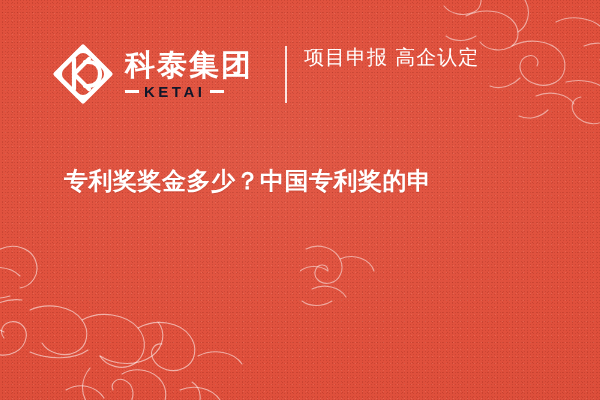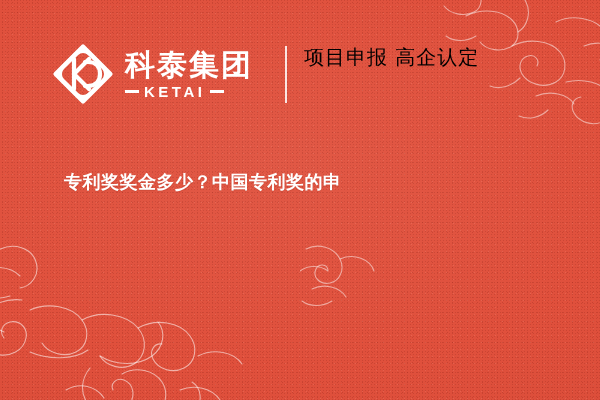--- a/index.html
+++ b/index.html
@@ -43,45 +43,45 @@
   #logo-mark{width:62px;height:62px;flex:0 0 auto;}
   #logo-words{display:flex;flex-direction:column;justify-content:center;}
   #logo-cn{
     color:#fff;font-size:30px;font-weight:bold;letter-spacing:2px;
     line-height:1.05;white-space:nowrap;
     font-family:"DejaVu Sans","Liberation Sans",sans-serif;
   }
   #logo-en-row{display:flex;align-items:center;gap:5px;margin-top:3px;}
   #logo-en-row .dash{display:block;width:14px;height:3px;background:#fff;}
   #logo-en{
-    color:#ffffff;font-size:15px;font-weight:bold;letter-spacing:3.5px;
+    color:#0f172a;font-size:15px;font-weight:bold;letter-spacing:3.5px;
     line-height:1;white-space:nowrap;
   }
   #divider{
     position:absolute;left:285px;top:10px;width:1.5px;height:57px;
     background:rgba(255,255,255,.85);
   }
   #tagline-block{
     position:absolute;left:304px;top:1px;
   }
   #tagline-main{
     color:#fff;font-size:27px;line-height:1.15;letter-spacing:1px;
     white-space:nowrap;font-weight:400;
     font-family:"DejaVu Sans","Liberation Sans",sans-serif;
   }
   #tagline-sub{
-    color:#000000;font-size:20px;line-height:1.2;letter-spacing:1px;
+    color:#ffffff;font-size:20px;line-height:1.2;letter-spacing:1px;
     white-space:nowrap;margin-top:8px;font-weight:400;
     font-family:"DejaVu Serif","Liberation Serif",serif;
   }
 
   
   #headline{
     position:absolute;left:64px;top:160px;width:505px;
-    color:#fff;font-weight:bold;font-size:18px;line-height:43px;
+    color:#fff;font-weight:bold;font-size:24px;line-height:43px;
     letter-spacing:0.5px;
     font-family:"DejaVu Sans","Liberation Sans",sans-serif;
     text-shadow:0 1px 1px rgba(150,40,28,.25);
   }
   #headline .hl-line{display:block;white-space:nowrap;}
 </style>
 </head>
 <body>
 
 <div id="banner">

